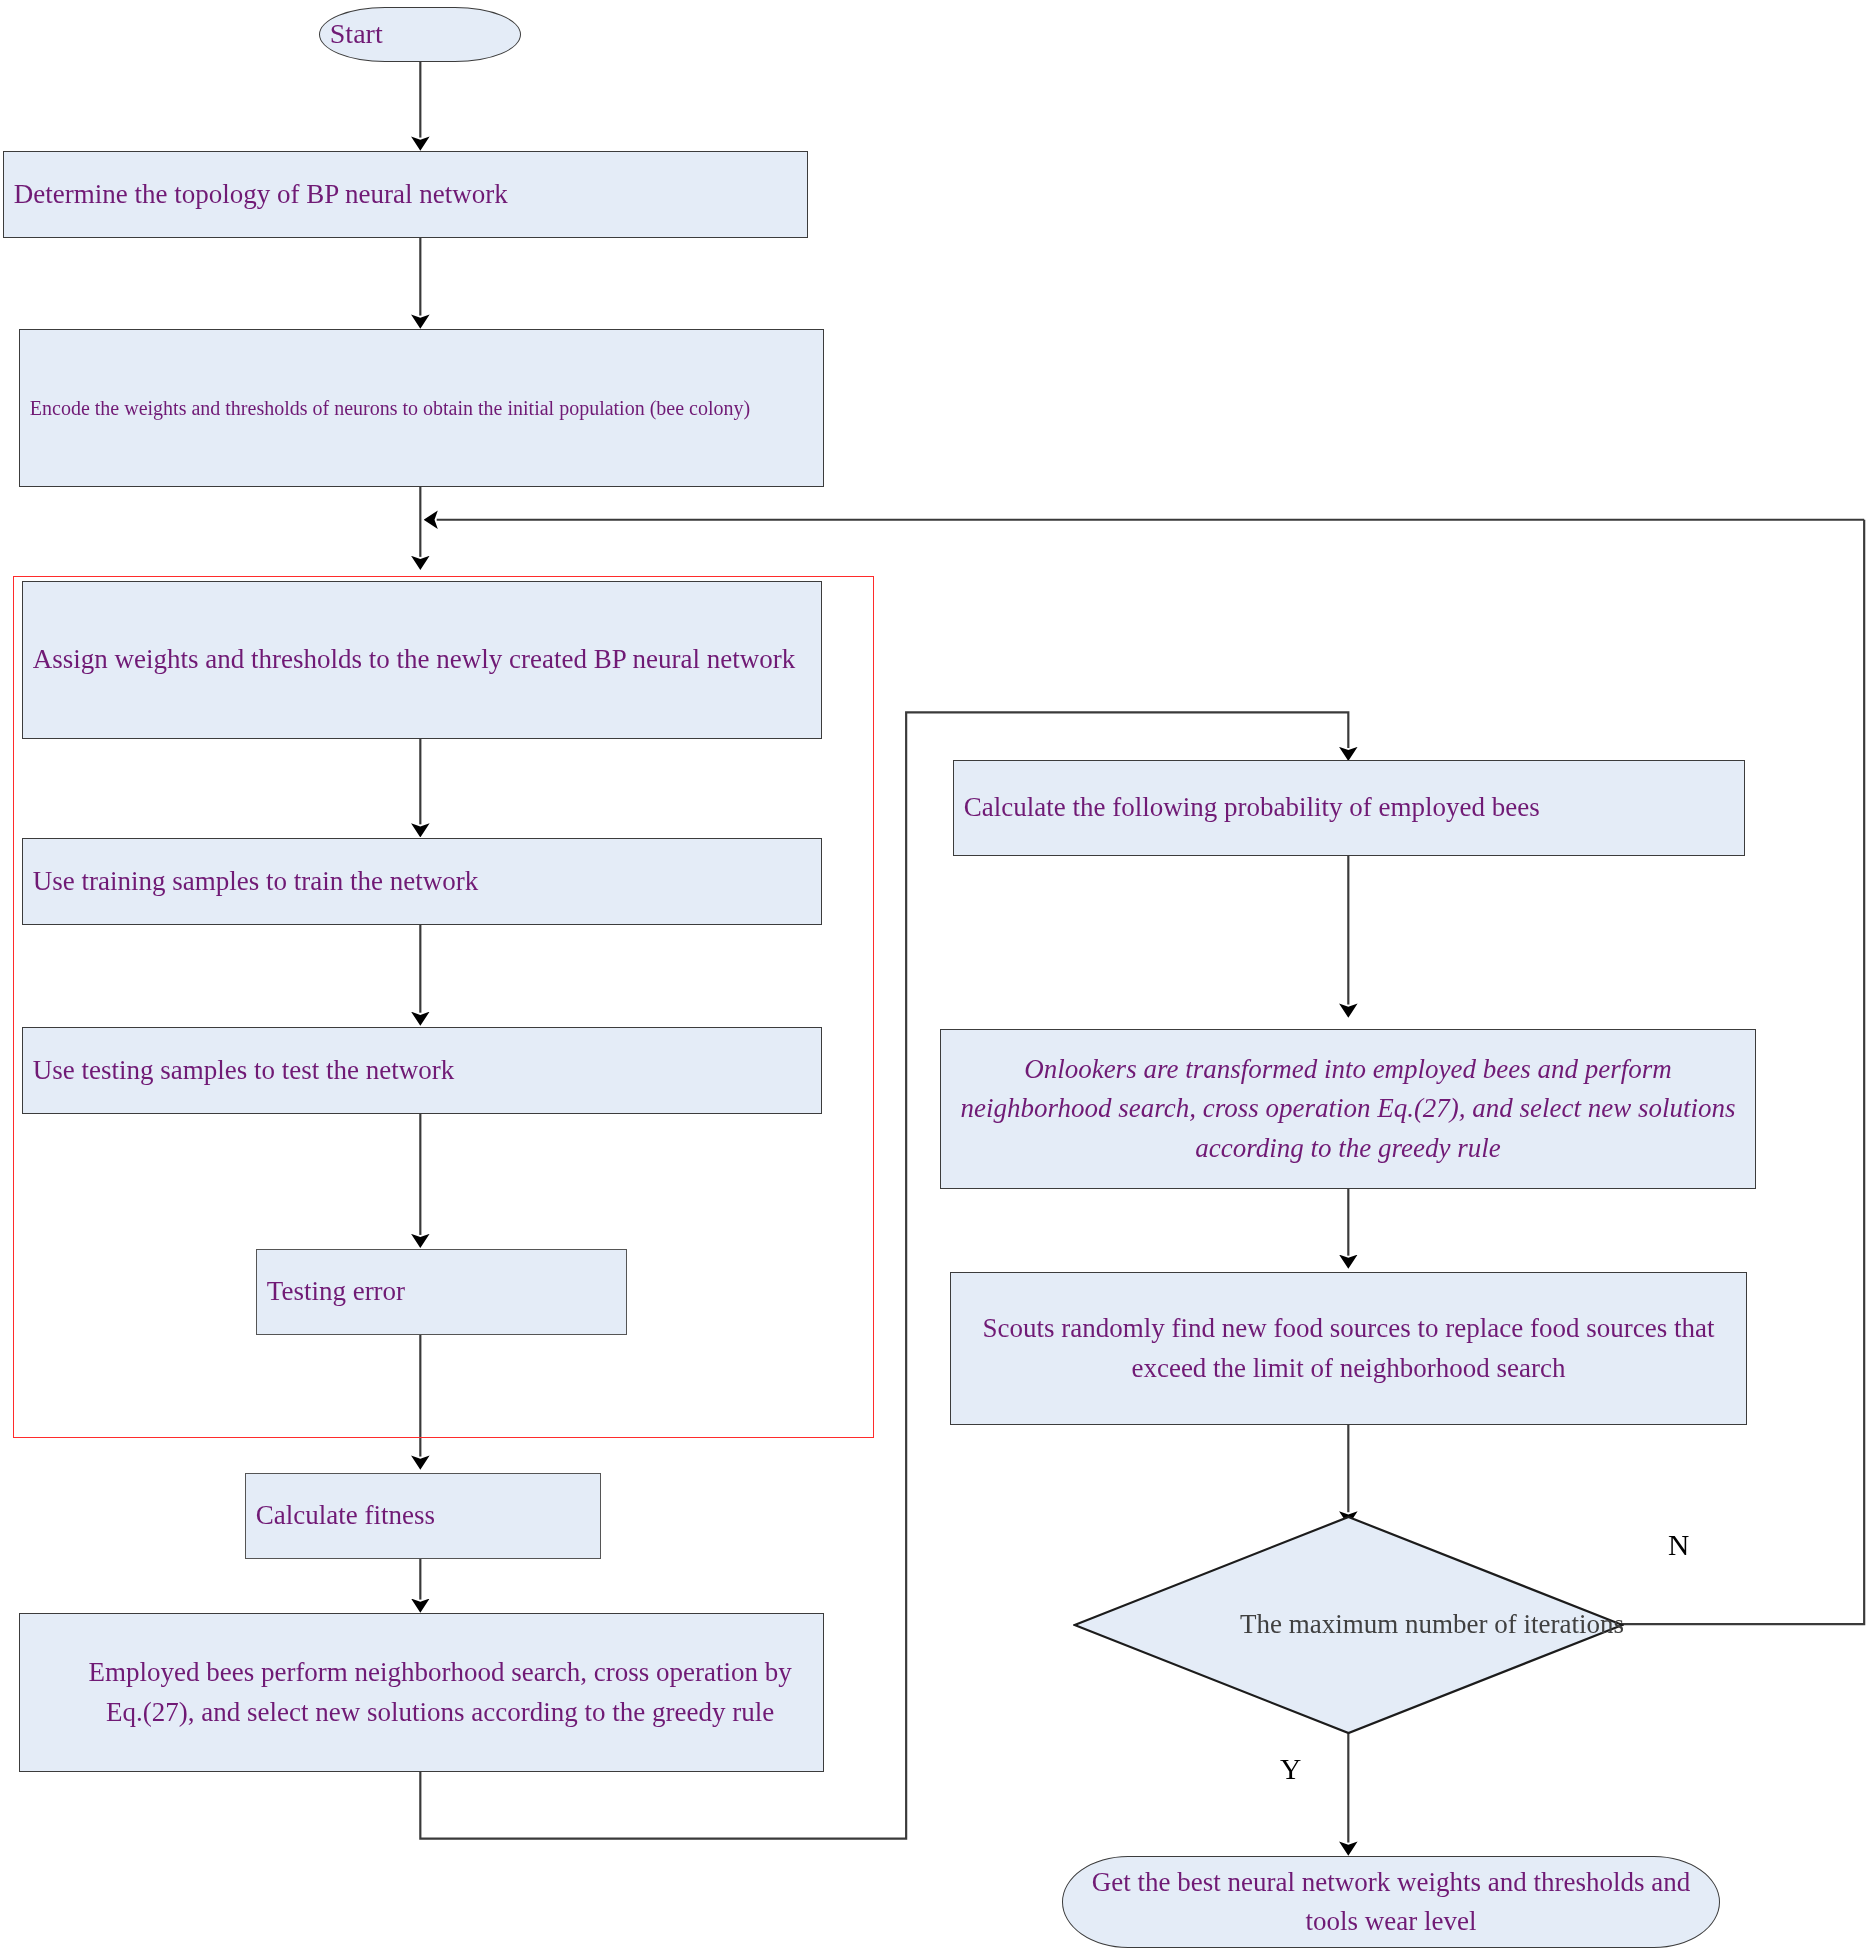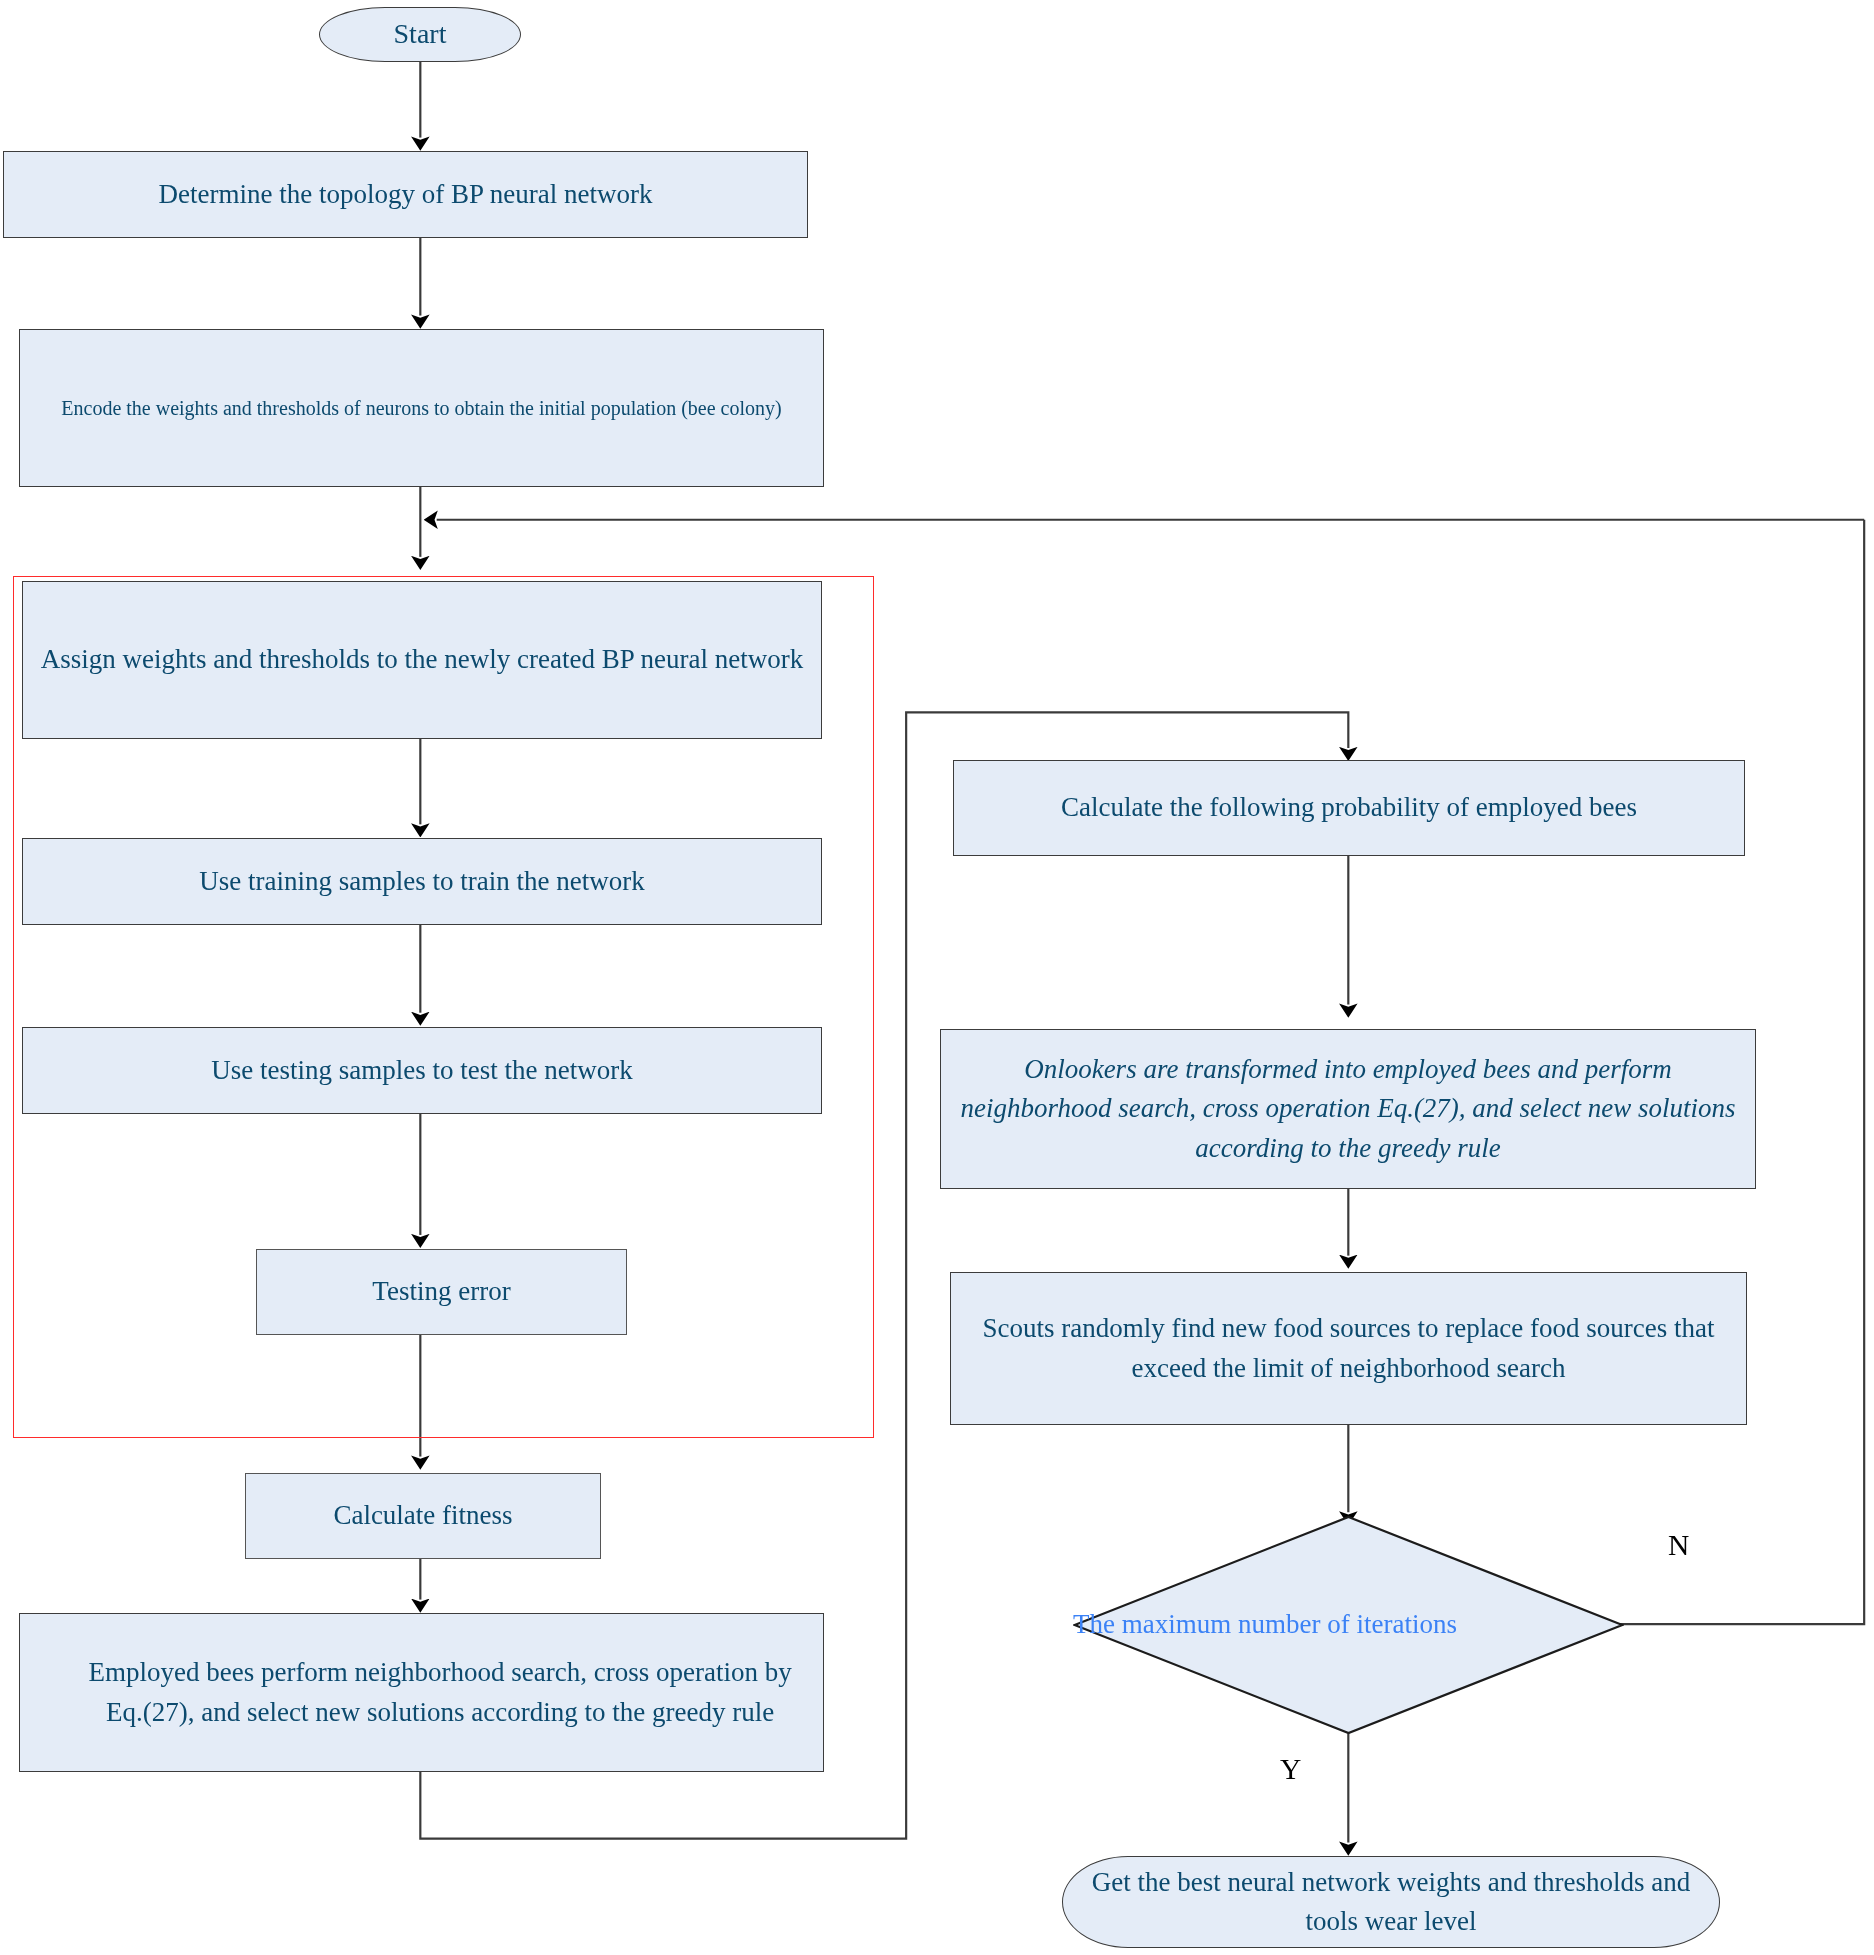--- a/index.html
+++ b/index.html
@@ -1,28 +1,28 @@
 <!DOCTYPE html>
 <html style="font-size:8.7px"><head>
 <meta charset="utf-8">
 <style>
   html,body{margin:0;padding:0;background:#ffffff;}
   #root{position:relative;width:1874px;height:1955px;background:#fff;
         font-family:"Liberation Serif","DejaVu Serif",serif;}
   .node{position:absolute;box-sizing:border-box;background:#e4ecf7;
         border:1.6px solid #3c3c3c;display:flex;align-items:center;
-        justify-content:center;text-align:center;color:#0c4a6e;
+        text-align:center;color:#701a75;
         line-height:1.45;padding:2.2px 9.8px;}
   .node.thin{border:1.1px solid #555;}
   .term{border-radius:66px/50%;border:1.6px solid #3c3c3c;}
   .diamond{position:absolute;background:transparent;border:none;}
   .diamond svg{display:block;}
   .diamond .dtext{position:absolute;left:0;top:0;width:100%;height:100%;
-        display:flex;align-items:center;justify-content:flex-start;text-align:center;
-        line-height:1.45;color:#3b82f6;}
+        display:flex;align-items:center;justify-content:flex-end;text-align:center;
+        line-height:1.45;color:#404040;}
   .redbox{position:absolute;border:1.6px solid #ff2b2b;background:transparent;}
   .lbl{position:absolute;color:#000;}
   svg.wires{position:absolute;left:0;top:0;width:1874px;height:1955px;overflow:visible;}
   .wire{stroke:#3a3a3a;stroke-width:4;fill:none;}
   .ahead{fill:#000;}
 </style>
 </head>
 <body>
 
 <div id="root">

